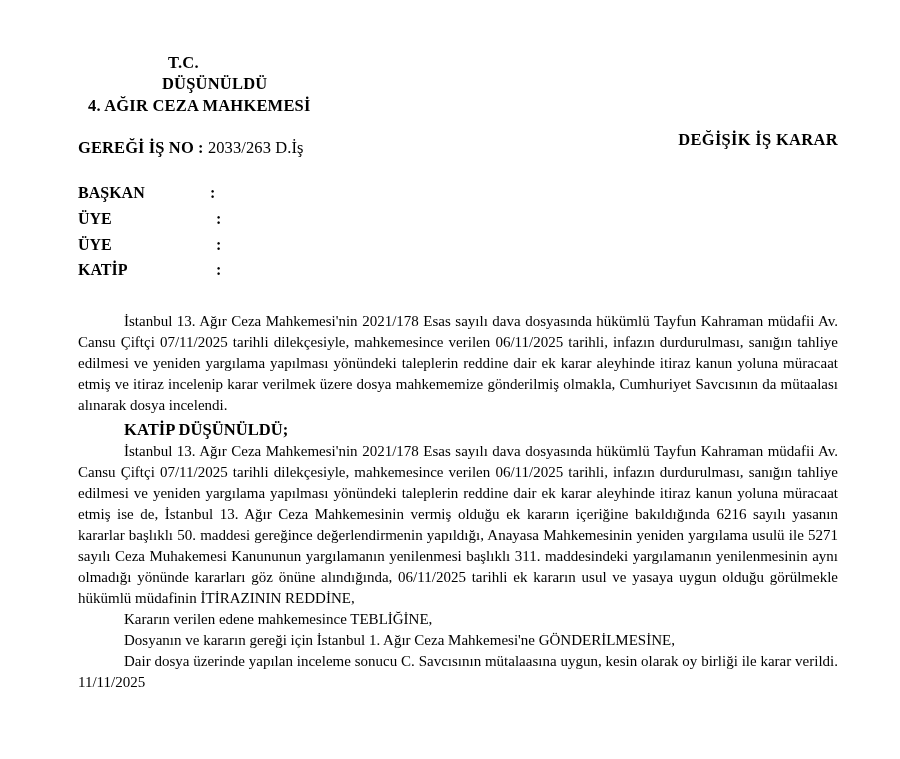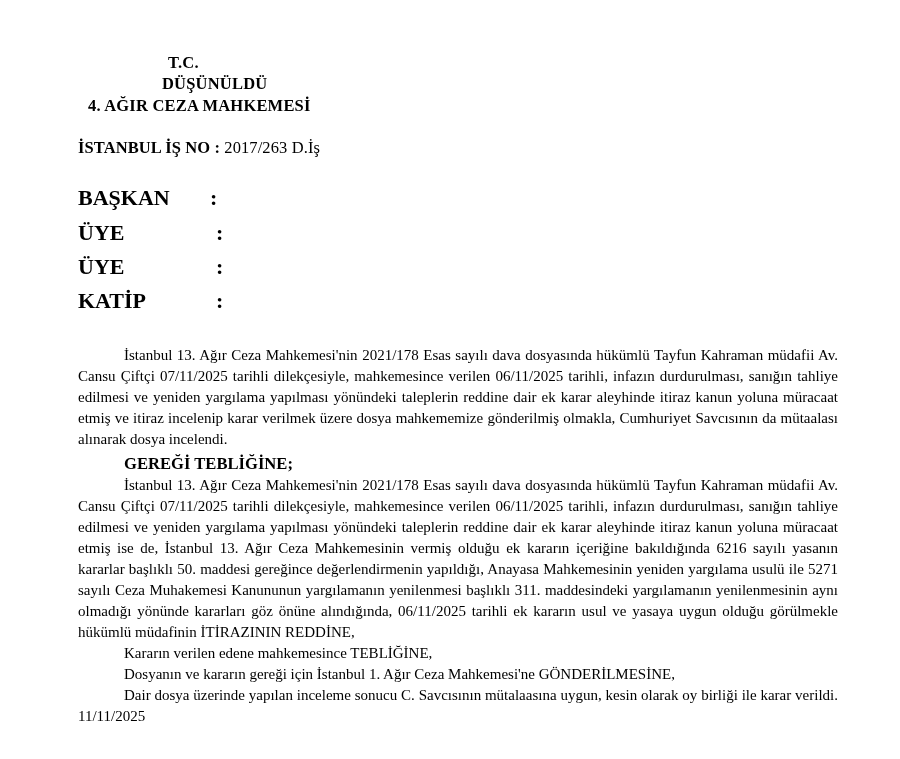--- a/index.html
+++ b/index.html
@@ -57,21 +57,21 @@
   .dis-no .value {
     font-weight: normal;
   }
 
   
   .roles {
     margin-top: 24px;
     border-collapse: collapse;
   }
   .roles td {
-    font-size: 22px;
+    font-size: 16px;
     font-weight: bold;
     padding: 0 0 3px 0;
     vertical-align: top;
     line-height: 1.42;
   }
   .roles td.label { width: 132px; }
   .roles td.colon { width: 18px; }
   .roles tr.indent td.colon { padding-left: 6px; }
 
   
@@ -101,24 +101,25 @@
 <body>
 
 <div class="page">
 
   <div class="court-head">
     <div class="line l1">T.C.</div>
     <div class="line l2">DÜŞÜNÜLDÜ</div>
     <div class="line l3">4. AĞIR CEZA MAHKEMESİ</div>
   </div>
 
+  <div class="karar-title">DEĞİŞİK İŞ KARAR</div>
 
   <div class="dis-no">
-    <span>İSTANBUL İŞ NO :</span>
-    <span class="value">2017/263 D.İş</span>
+    <span>GEREĞİ İŞ NO :</span>
+    <span class="value">2033/263 D.İş</span>
   </div>
 
   <table class="roles">
     <tbody>
         <tr>
       <td class="label">BAŞKAN</td>
       <td class="colon">:</td>
       <td class="value"></td>
     </tr>
     <tr class="indent">
@@ -136,21 +137,21 @@
       <td class="colon">:</td>
       <td class="value"></td>
     </tr>
   </tbody>
     </table>
 
   <div class="body">
 
     <p class="para indent">İstanbul 13. Ağır Ceza Mahkemesi'nin 2021/178 Esas sayılı dava dosyasında hükümlü Tayfun Kahraman müdafii Av. Cansu Çiftçi 07/11/2025 tarihli dilekçesiyle, mahkemesince verilen 06/11/2025 tarihli, infazın durdurulması, sanığın tahliye edilmesi ve yeniden yargılama yapılması yönündeki taleplerin reddine dair ek karar aleyhinde itiraz kanun yoluna müracaat etmiş ve itiraz incelenip karar verilmek üzere dosya mahkememize gönderilmiş olmakla, Cumhuriyet Savcısının da mütaalası alınarak dosya incelendi.</p>
 
-    <div class="section-head">GEREĞİ TEBLİĞİNE;</div>
+    <div class="section-head">KATİP DÜŞÜNÜLDÜ;</div>
 
     <p class="para tight"><span>İstanbul 13. Ağır Ceza Mahkemesi'nin 2021/178 Esas sayılı dava dosyasında hükümlü Tayfun Kahraman müdafii Av. Cansu Çiftçi 07/11/2025 tarihli dilekçesiyle, mahkemesince verilen 06/11/2025 tarihli, infazın durdurulması, sanığın tahliye edilmesi ve yeniden yargılama yapılması yönündeki taleplerin reddine dair ek karar aleyhinde itiraz kanun yoluna müracaat etmiş ise de, İstanbul 13. Ağır Ceza Mahkemesinin vermiş olduğu ek kararın içeriğine bakıldığında 6216 sayılı yasanın kararlar başlıklı 50. maddesi gereğince değerlendirmenin yapıldığı, Anayasa Mahkemesinin yeniden yargılama usulü ile 5271 sayılı Ceza Muhakemesi Kanununun yargılamanın yenilenmesi başlıklı 311. maddesindeki yargılamanın yenilenmesinin aynı olmadığı yönünde kararları göz önüne alındığında, 06/11/2025 tarihli ek kararın usul ve yasaya uygun olduğu görülmekle hükümlü müdafinin </span><span class="b">İTİRAZININ REDDİNE</span><span>,</span></p>
 
     <p class="para tight"><span>Kararın verilen edene mahkemesince </span><span class="b">TEBLİĞİNE</span><span>,</span></p>
 
     <p class="para tight"><span>Dosyanın ve kararın gereği için İstanbul 1. Ağır Ceza Mahkemesi'ne </span><span class="b">GÖNDERİLMESİNE</span><span>,</span></p>
 
     <p class="para tight"><span>Dair dosya üzerinde yapılan inceleme sonucu C. Savcısının mütalaasına uygun, kesin olarak oy birliği ile karar verildi. </span><span>11/11/2025</span></p>
 
   </div>

